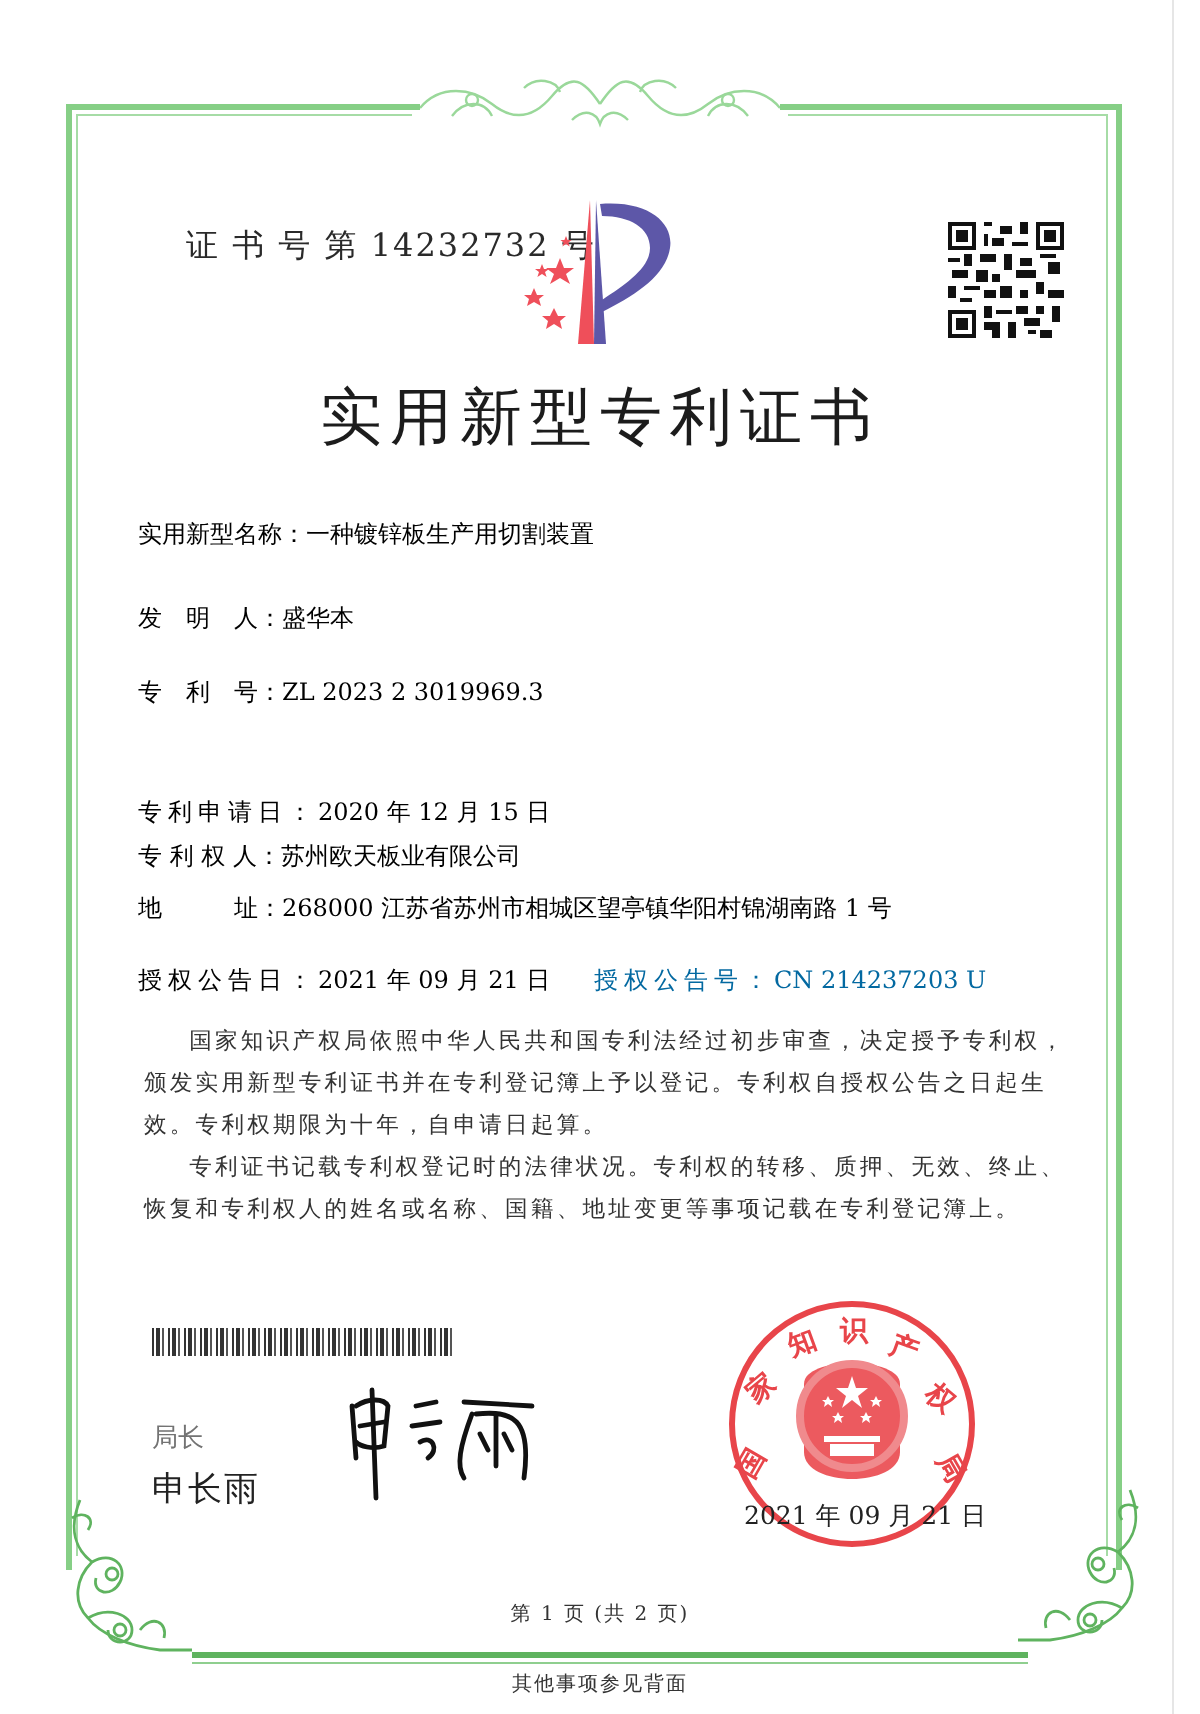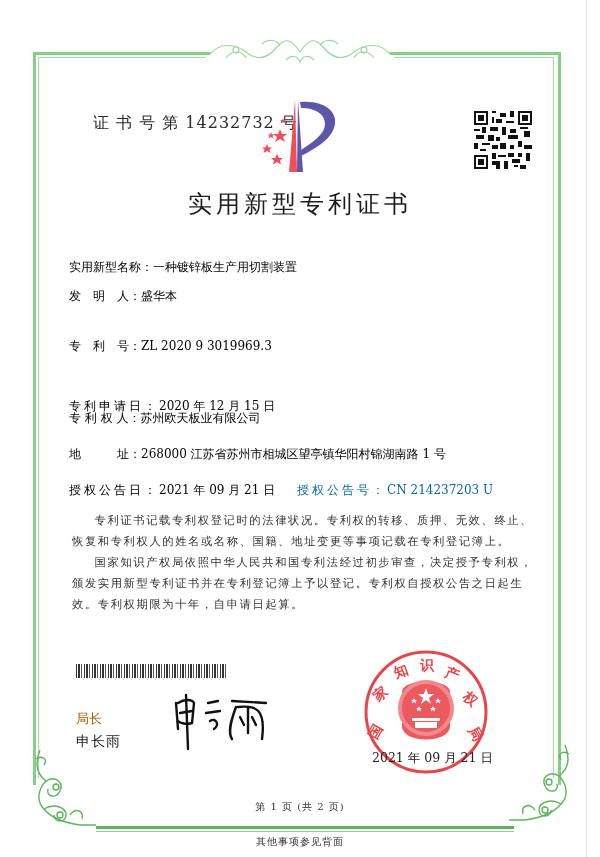--- a/index.html
+++ b/index.html
@@ -24,45 +24,45 @@
   .corner { position:absolute; width:70px; height:90px; }
   .corner.bl { left:30px; top:745px; }
   .corner.br { left:505px; top:740px; }
 
   .cert-no { position:absolute; left:55px; top:113px; font-size:16px; letter-spacing:1px;margin-left:38px; }
   .logo { position:absolute; left:245px; top:92px; width:95px; height:80px; }
   .qr { position:absolute; left:474px; top:108px; width:58px; height:64px; }
 
   .title {
     position:absolute; left:0; width:600px; top:188px; text-align:center;
-    font-size:24px; letter-spacing:4px; color:#1c1c1c; font-weight:normal;
+    font-size:31px; letter-spacing:4px; color:#1c1c1c; font-weight:normal;
   }
   .field { position:absolute; left:69px; font-size:12px; color:#000000; white-space:nowrap; }
   .field .lbl { display:inline-block; }
   .f-name { top:259px; }
-  .f-inventor { top:288px;text-align:center; }
+  .f-inventor { top:301px;text-align:center; }
   .f-patentno { top:338px; }
   .f-appdate { top:374px;margin-top:24px; }
-  .f-holder { top:410px; }
+  .f-holder { top:420px; }
   .f-address { top:446px; }
   .f-grantdate { top:482px; }
   .f-grantno { position:absolute; left:297px; top:482px; font-size:12px; color:#0369a1; white-space:nowrap; }
   .spaced { letter-spacing:3px; }
 
   .body-text {
     position:absolute; left:72px; top:510px; width:470px; font-size:11.3px;
     line-height:21px; color:#333; letter-spacing:1.6px;
   }
   .body-text p { margin:0; text-indent:2em; }
 
   .barcode { position:absolute; left:76px; top:664px; width:150px; height:14px;
     background:repeating-linear-gradient(90deg,#333 0 1px,#fff 1px 2px,#333 2px 4px,#fff 4px 5px,#555 5px 6px,#fff 6px 8px);
   }
-  .director-title { position:absolute; left:76px; top:710px; font-family:"DejaVu Sans","Liberation Sans",sans-serif; font-size:13px; color:#a16207; }
-  .director-name { position:absolute; left:76px; top:733px; font-family:"DejaVu Sans","Liberation Sans",sans-serif; font-size:14px; color:#222; letter-spacing:1px; }
+  .director-title { position:absolute; left:76px; top:710px; font-family:"DejaVu Sans","Liberation Sans",sans-serif; font-size:13px; color:#737373; }
+  .director-name { position:absolute; left:76px; top:733px; font-family:"DejaVu Sans","Liberation Sans",sans-serif; font-size:17px; color:#222; letter-spacing:1px; }
   .signature { position:absolute; left:170px; top:693px; width:105px; height:58px; }
 
   .seal { position:absolute; left:362px; top:648px; width:128px; height:128px; }
   .seal-date { position:absolute; left:372px; top:750px; font-size:12.5px; color:#222; }
 
   .page-no { position:absolute; left:0; width:600px; top:800px; text-align:center; font-size:10px; color:#333; letter-spacing:1px; }
   .footer-note { position:absolute; left:0; width:600px; top:835px; text-align:center; font-size:10px; color:#333; letter-spacing:1px; }
 </style>
 </head>
 <body>
@@ -181,41 +181,41 @@
 
 <div class="title">实用新型专利证书</div>
 
 <div class="field f-name">
   <span class="lbl">实用新型名称：</span><span>一种镀锌板生产用切割装置</span>
 </div>
 <div class="field f-inventor">
   <span class="lbl">发　明　人：</span><span>盛华本</span>
 </div>
 <div class="field f-patentno">
-  <span class="lbl">专　利　号：</span><span>ZL 2020 9 3019969.3</span>
+  <span class="lbl">专　利　号：</span><span>ZL 2023 2 3019969.3</span>
 </div>
 <div class="field f-appdate">
   <span class="lbl spaced">专利申请日：</span><span>2020 年 12 月 15 日</span>
 </div>
 <div class="field f-holder">
   <span class="lbl">专 利 权 人：</span><span>苏州欧天板业有限公司</span>
 </div>
 <div class="field f-address">
   <span class="lbl">地　　　址：</span><span>268000 江苏省苏州市相城区望亭镇华阳村锦湖南路 1 号</span>
 </div>
 <div class="field f-grantdate">
   <span class="lbl spaced">授权公告日：</span><span>2021 年 09 月 21 日</span>
 </div>
 <div class="f-grantno">
   <span class="lbl spaced">授权公告号：</span><span>CN 214237203 U</span>
 </div>
 
 <div class="body-text">
+  <p>国家知识产权局依照中华人民共和国专利法经过初步审查，决定授予专利权，颁发实用新型专利证书并在专利登记簿上予以登记。专利权自授权公告之日起生效。专利权期限为十年，自申请日起算。</p>
   <p>专利证书记载专利权登记时的法律状况。专利权的转移、质押、无效、终止、恢复和专利权人的姓名或名称、国籍、地址变更等事项记载在专利登记簿上。</p>
-  <p>国家知识产权局依照中华人民共和国专利法经过初步审查，决定授予专利权，颁发实用新型专利证书并在专利登记簿上予以登记。专利权自授权公告之日起生效。专利权期限为十年，自申请日起算。</p>
 </div>
 
 <div class="barcode"></div>
 <div class="director-title">局长</div>
 <div class="director-name">申长雨</div>
 <svg class="signature" viewBox="0 0 105 58">
   <g fill="none" stroke="#111" stroke-width="2.4" stroke-linecap="round">
     <path d="M6 10 L8 36"></path>
       <path d="M8 10 C14 6, 22 6, 24 10 L22 30 C16 32, 10 30, 8 28"></path>
     <path d="M10 20 L22 18"></path>

